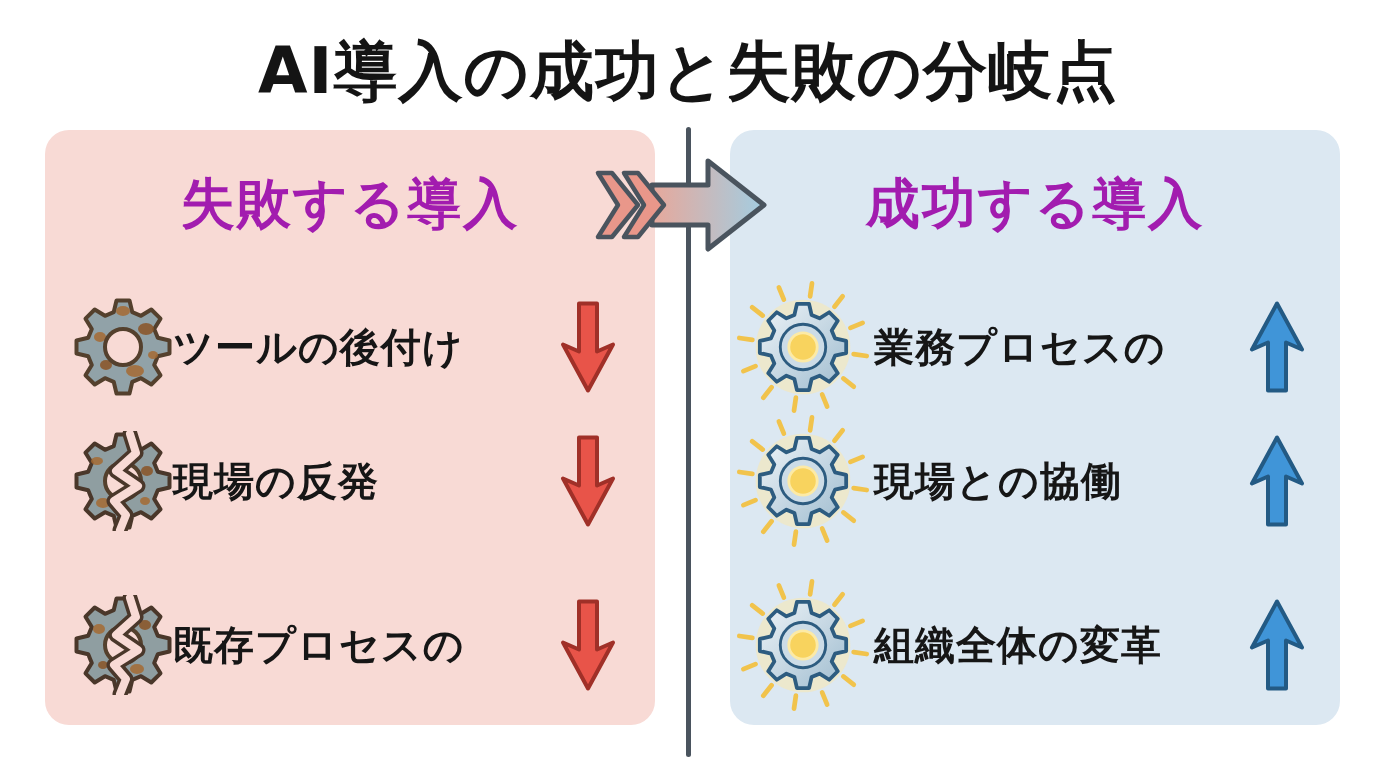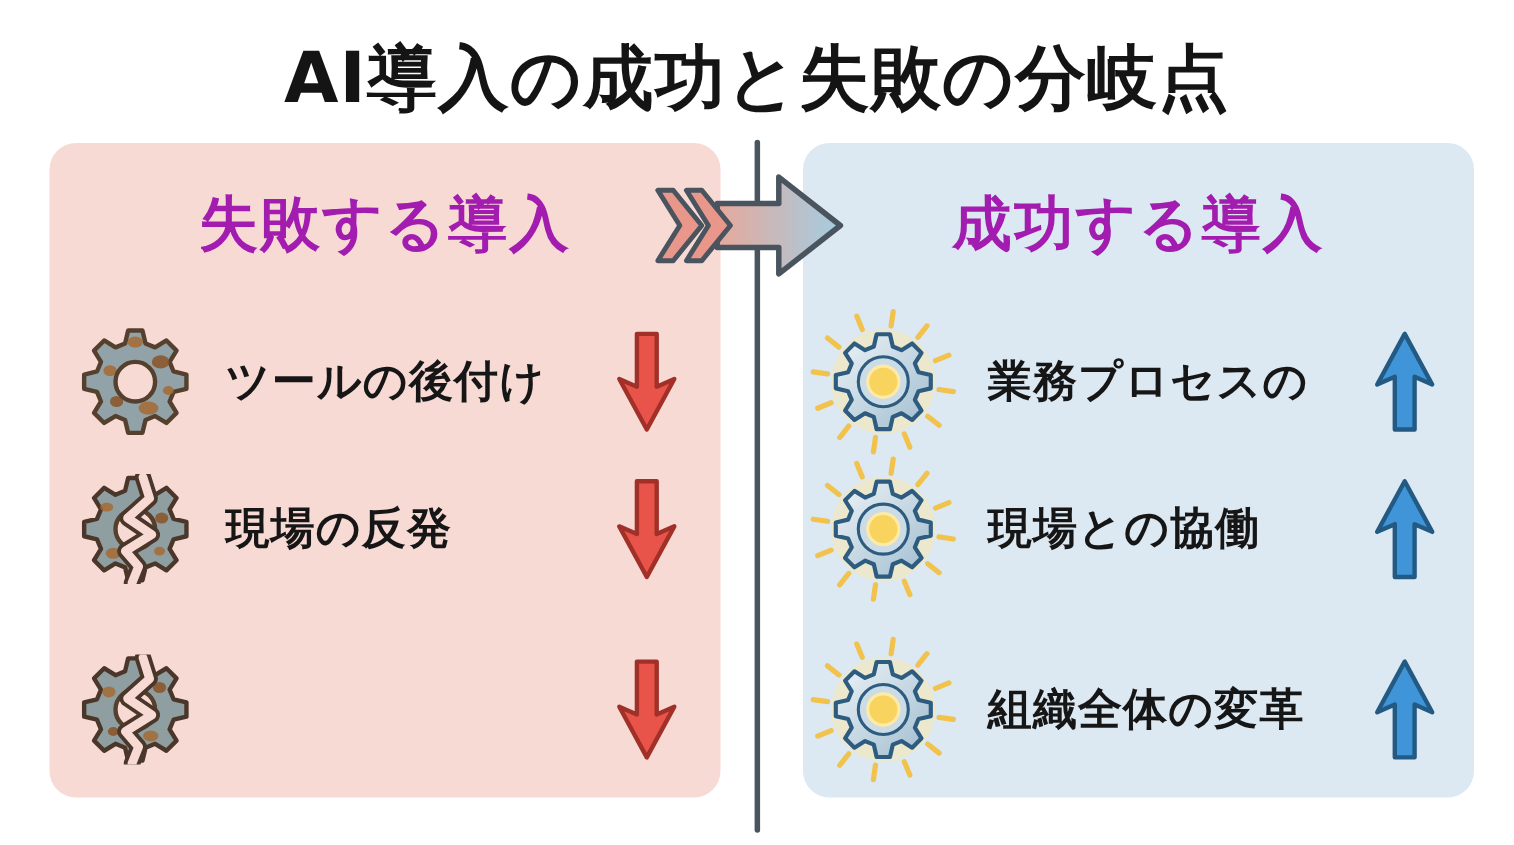--- a/index.html
+++ b/index.html
@@ -31,24 +31,24 @@
     position:absolute;left:592px;top:149px;z-index:5;
   }
   .row{
     position:absolute;left:0;width:100%;height:120px;
     display:flex;align-items:center;
   }
   .row.r1{top:157px;} .row.r2{top:291px;} .row.r3{top:455px;}
   .gear-sm{margin-left:28px;flex:0 0 auto;}
   .gear-lg{margin-left:2px;flex:0 0 auto;}
   .item-text{
-    margin-left:32px;width:345px;
+    width:345px;
     font-size:40px;font-weight:900;line-height:1.27;letter-spacing:1px;color:#161616;
   }
-  .panel.right .item-text{margin-left:24px;width:360px;}
+  .panel.right .item-text{margin-left:0;width:360px;}
   .item-text span{display:block;}
   .trend{position:absolute;top:50%;transform:translateY(-50%);}
   .panel.left .trend{left:512px;}
   .panel.right .trend{left:516px;}
   .g-rusty{fill:#91a2a8;stroke:#54402d;stroke-width:4;stroke-linejoin:round;}
   .g-broken{fill:#8f9ea1;stroke:#4a372a;stroke-width:4;stroke-linejoin:round;}
   .g-shiny{fill:url(#ggrad);stroke:#2d5c80;stroke-width:4;stroke-linejoin:round;}
   .rust{fill:#a46a33;opacity:.85;}
   .rust.dk{fill:#8a5426;}
   .hole-pink{fill:#f8dad5;stroke:#54402d;stroke-width:4;}
@@ -129,20 +129,21 @@
       <polygon class="g-broken" points="84.8,40.7 96.5,43.5 96.5,56.5 84.8,59.3 81.2,68.0 87.5,78.3 78.3,87.5 68.0,81.2 59.3,84.8 56.5,96.5 43.5,96.5 40.7,84.8 32.0,81.2 21.7,87.5 12.5,78.3 18.8,68.0 15.2,59.3 3.5,56.5 3.5,43.5 15.2,40.7 18.8,32.0 12.5,21.7 21.7,12.5 32.0,18.8 40.7,15.2 43.5,3.5 56.5,3.5 59.3,15.2 68.0,18.8 78.3,12.5 87.5,21.7 81.2,32.0"></polygon>
       <ellipse class="rust" cx="26" cy="34" rx="6" ry="5"></ellipse>
       <ellipse class="rust dk" cx="72" cy="30" rx="6" ry="5"></ellipse>
       <ellipse class="rust" cx="64" cy="74" rx="7" ry="5"></ellipse>
       <ellipse class="rust dk" cx="30" cy="70" rx="5" ry="4"></ellipse>
       <circle class="hole-pink" cx="50" cy="50" r="18"></circle>
       <path class="crack-dark" d="M57,3 L63,22 L43,40 L65,55 L41,70 L53,84 L47,99"></path>
       <path class="crack-gap" d="M57,3 L63,22 L43,40 L65,55 L41,70 L53,84 L47,99"></path>
     </svg>
     <div class="item-text">
+      <span>既存プロセスの</span>
     </div>
     <svg class="trend" width="62" height="95" viewBox="0 0 62 95">
       <polygon class="arrow-red" points="22,4 40,4 40,52 56,45 31,91 6,45 22,52"></polygon>
     </svg>
   </div>
 </div>
 
 <div class="divider"></div>
 
 <svg class="transition" width="178" height="112" viewBox="0 0 178 112">

